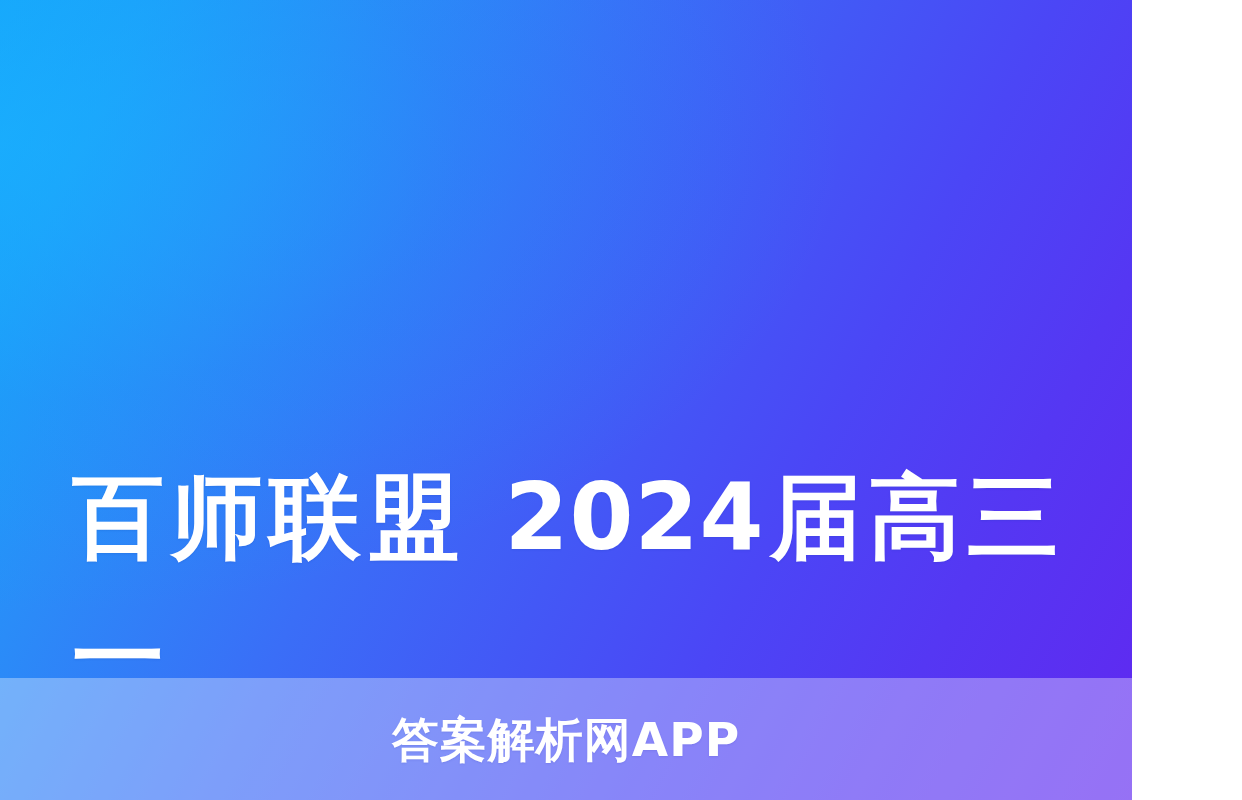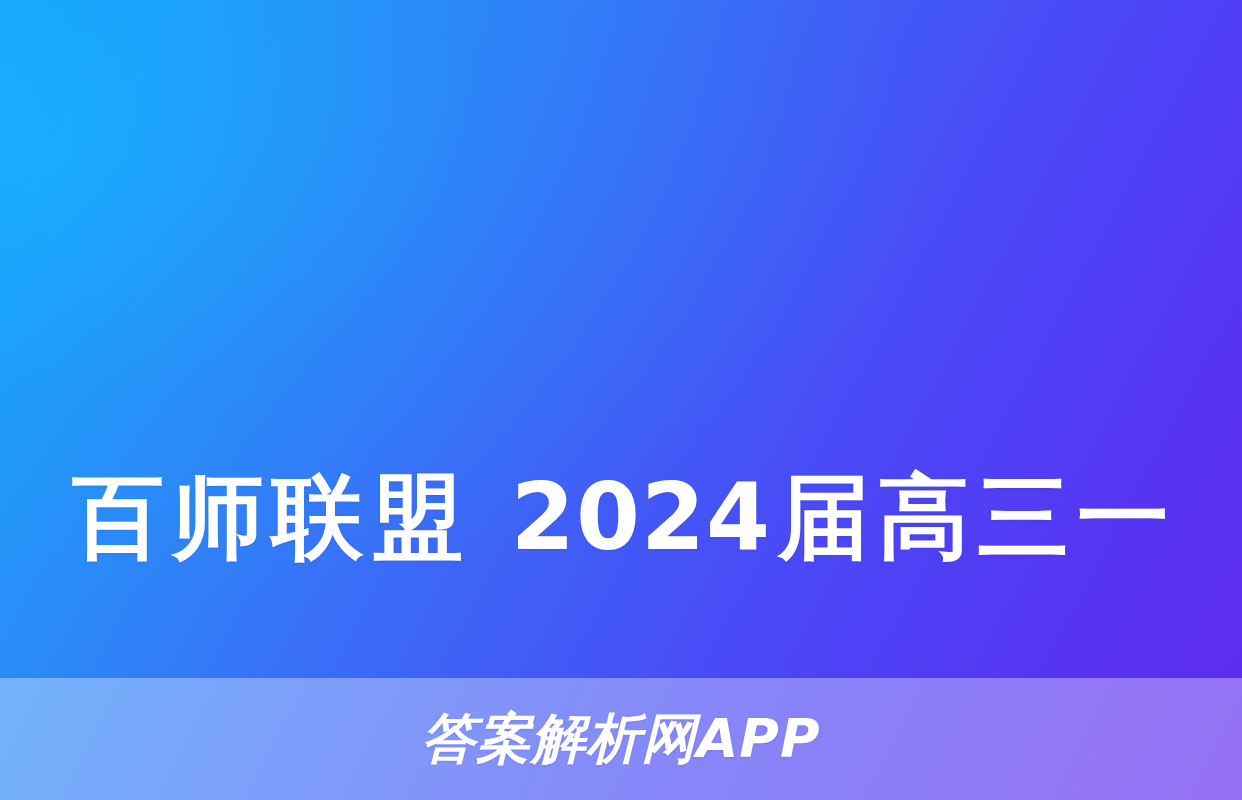--- a/index.html
+++ b/index.html
@@ -9,21 +9,21 @@
     width: 1242px;
     height: 800px;
     overflow: hidden;
   }
   body {
     font-family: "DejaVu Sans", "Liberation Sans", sans-serif;
   }
 
   #poster {
     position: relative;
-    width: 1242px;
+    width: 1132px;
     height: 800px;
     overflow: hidden;
     
     background:
       linear-gradient(118deg,
         #16a7fb 0%,
         #1d9ffa 10%,
         #2a8cf8 22%,
         #3a6ef7 40%,
         #4358f6 55%,
@@ -88,22 +88,21 @@
     z-index: 4;
     display: flex;
     align-items: center;
     justify-content: center;
   }
 
   .watermark-text {
     color: #ffffff;
     font-family: "DejaVu Sans", "Liberation Sans", sans-serif;
     font-weight: 700;
-    font-style: italic;
-    font-size: 54px;
+    font-size: 47px;
     letter-spacing: 1px;
     line-height: 1;
     text-shadow: 0 1px 2px rgba(60,70,190,0.18);
     white-space: nowrap;
   }
 </style>
 </head>
 <body>
 
 <div id="poster">

